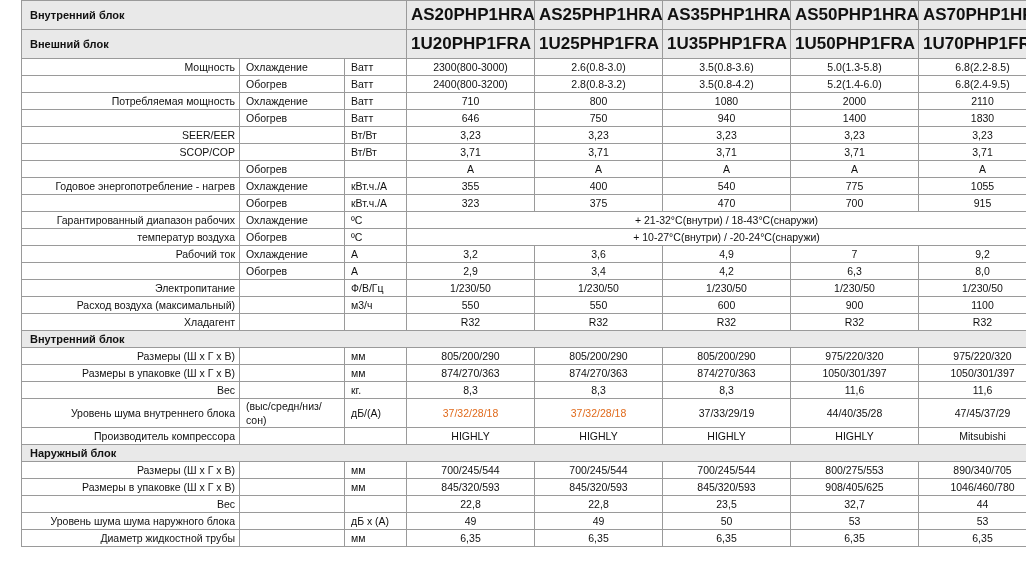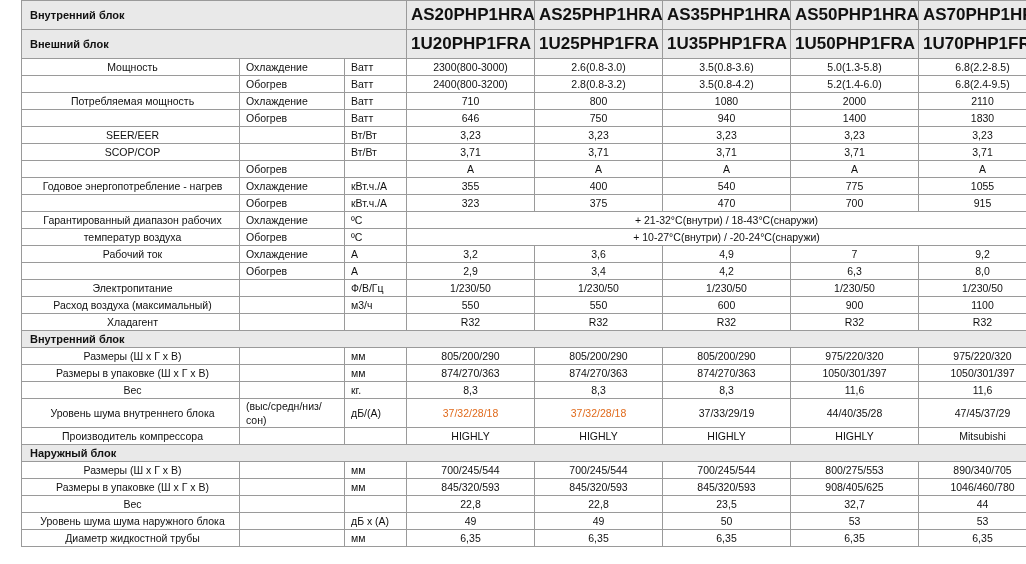--- a/index.html
+++ b/index.html
@@ -2,21 +2,21 @@
 <html><head>
 <meta charset="utf-8">
 <style>
   html,body{margin:0;padding:0;background:#ffffff;}
   body{font-family:"Liberation Sans", sans-serif;color:#111;}
   #sheet{width:1026px;height:564px;position:relative;overflow:hidden;background:#fff;padding-left:21px;}
   table{border-collapse:collapse;width:1026px;table-layout:fixed;}
   td{border:1px solid #9a9a9a;font-size:10.5px;padding:0 4px;height:16px;line-height:14px;color:#111;}
   .hdr{background:#e9e9e9;font-weight:bold;font-size:17px;text-align:center;}
   .hdr-left{background:#e9e9e9;font-weight:bold;font-size:11px;text-align:left;padding-left:8px;}
-  .lbl{text-align:center;padding-left:8px;}
+  .lbl{text-align:right;padding-left:8px;}
   .ctr{text-align:center;}
   .sect{background:#e9e9e9;font-weight:bold;font-size:11px;text-align:left;padding-left:8px;}
   .orange{color:#e06a1b;}
   .unit{text-align:left;padding-left:6px;}
   .sub{text-align:left;padding-left:6px;font-size:10.5px;}
 </style>
 </head>
 <body>
 
 <div id="sheet">

